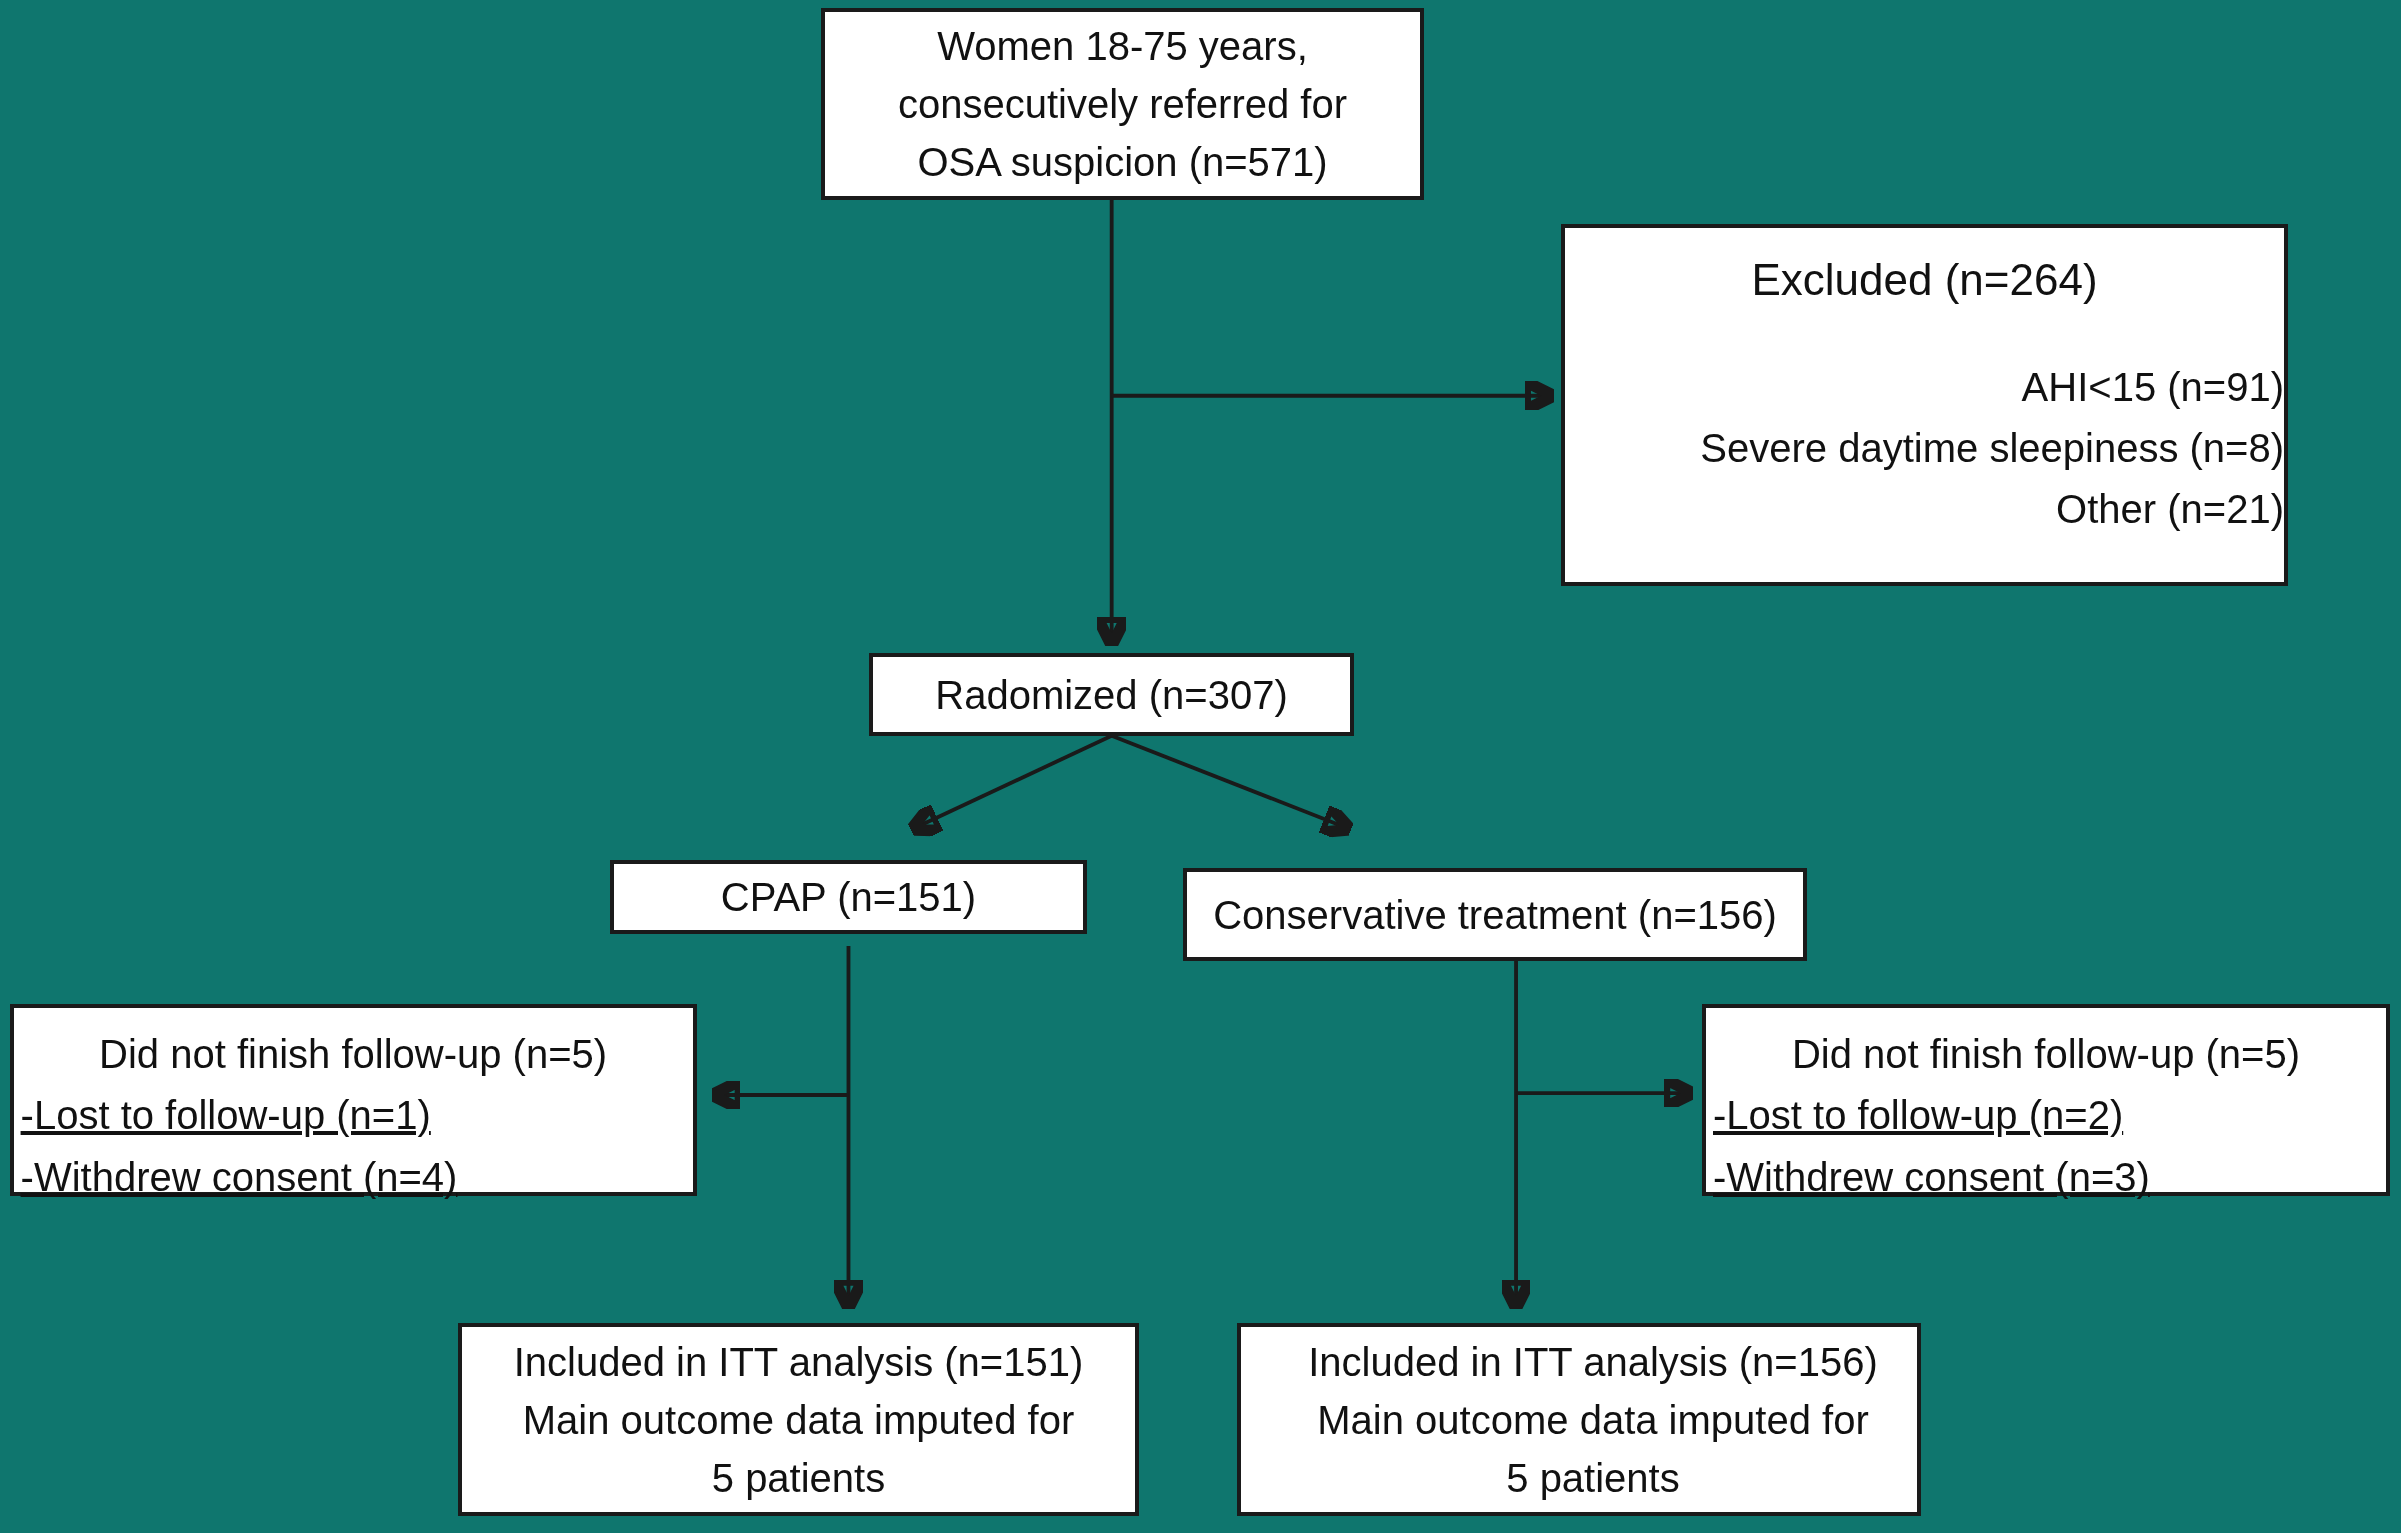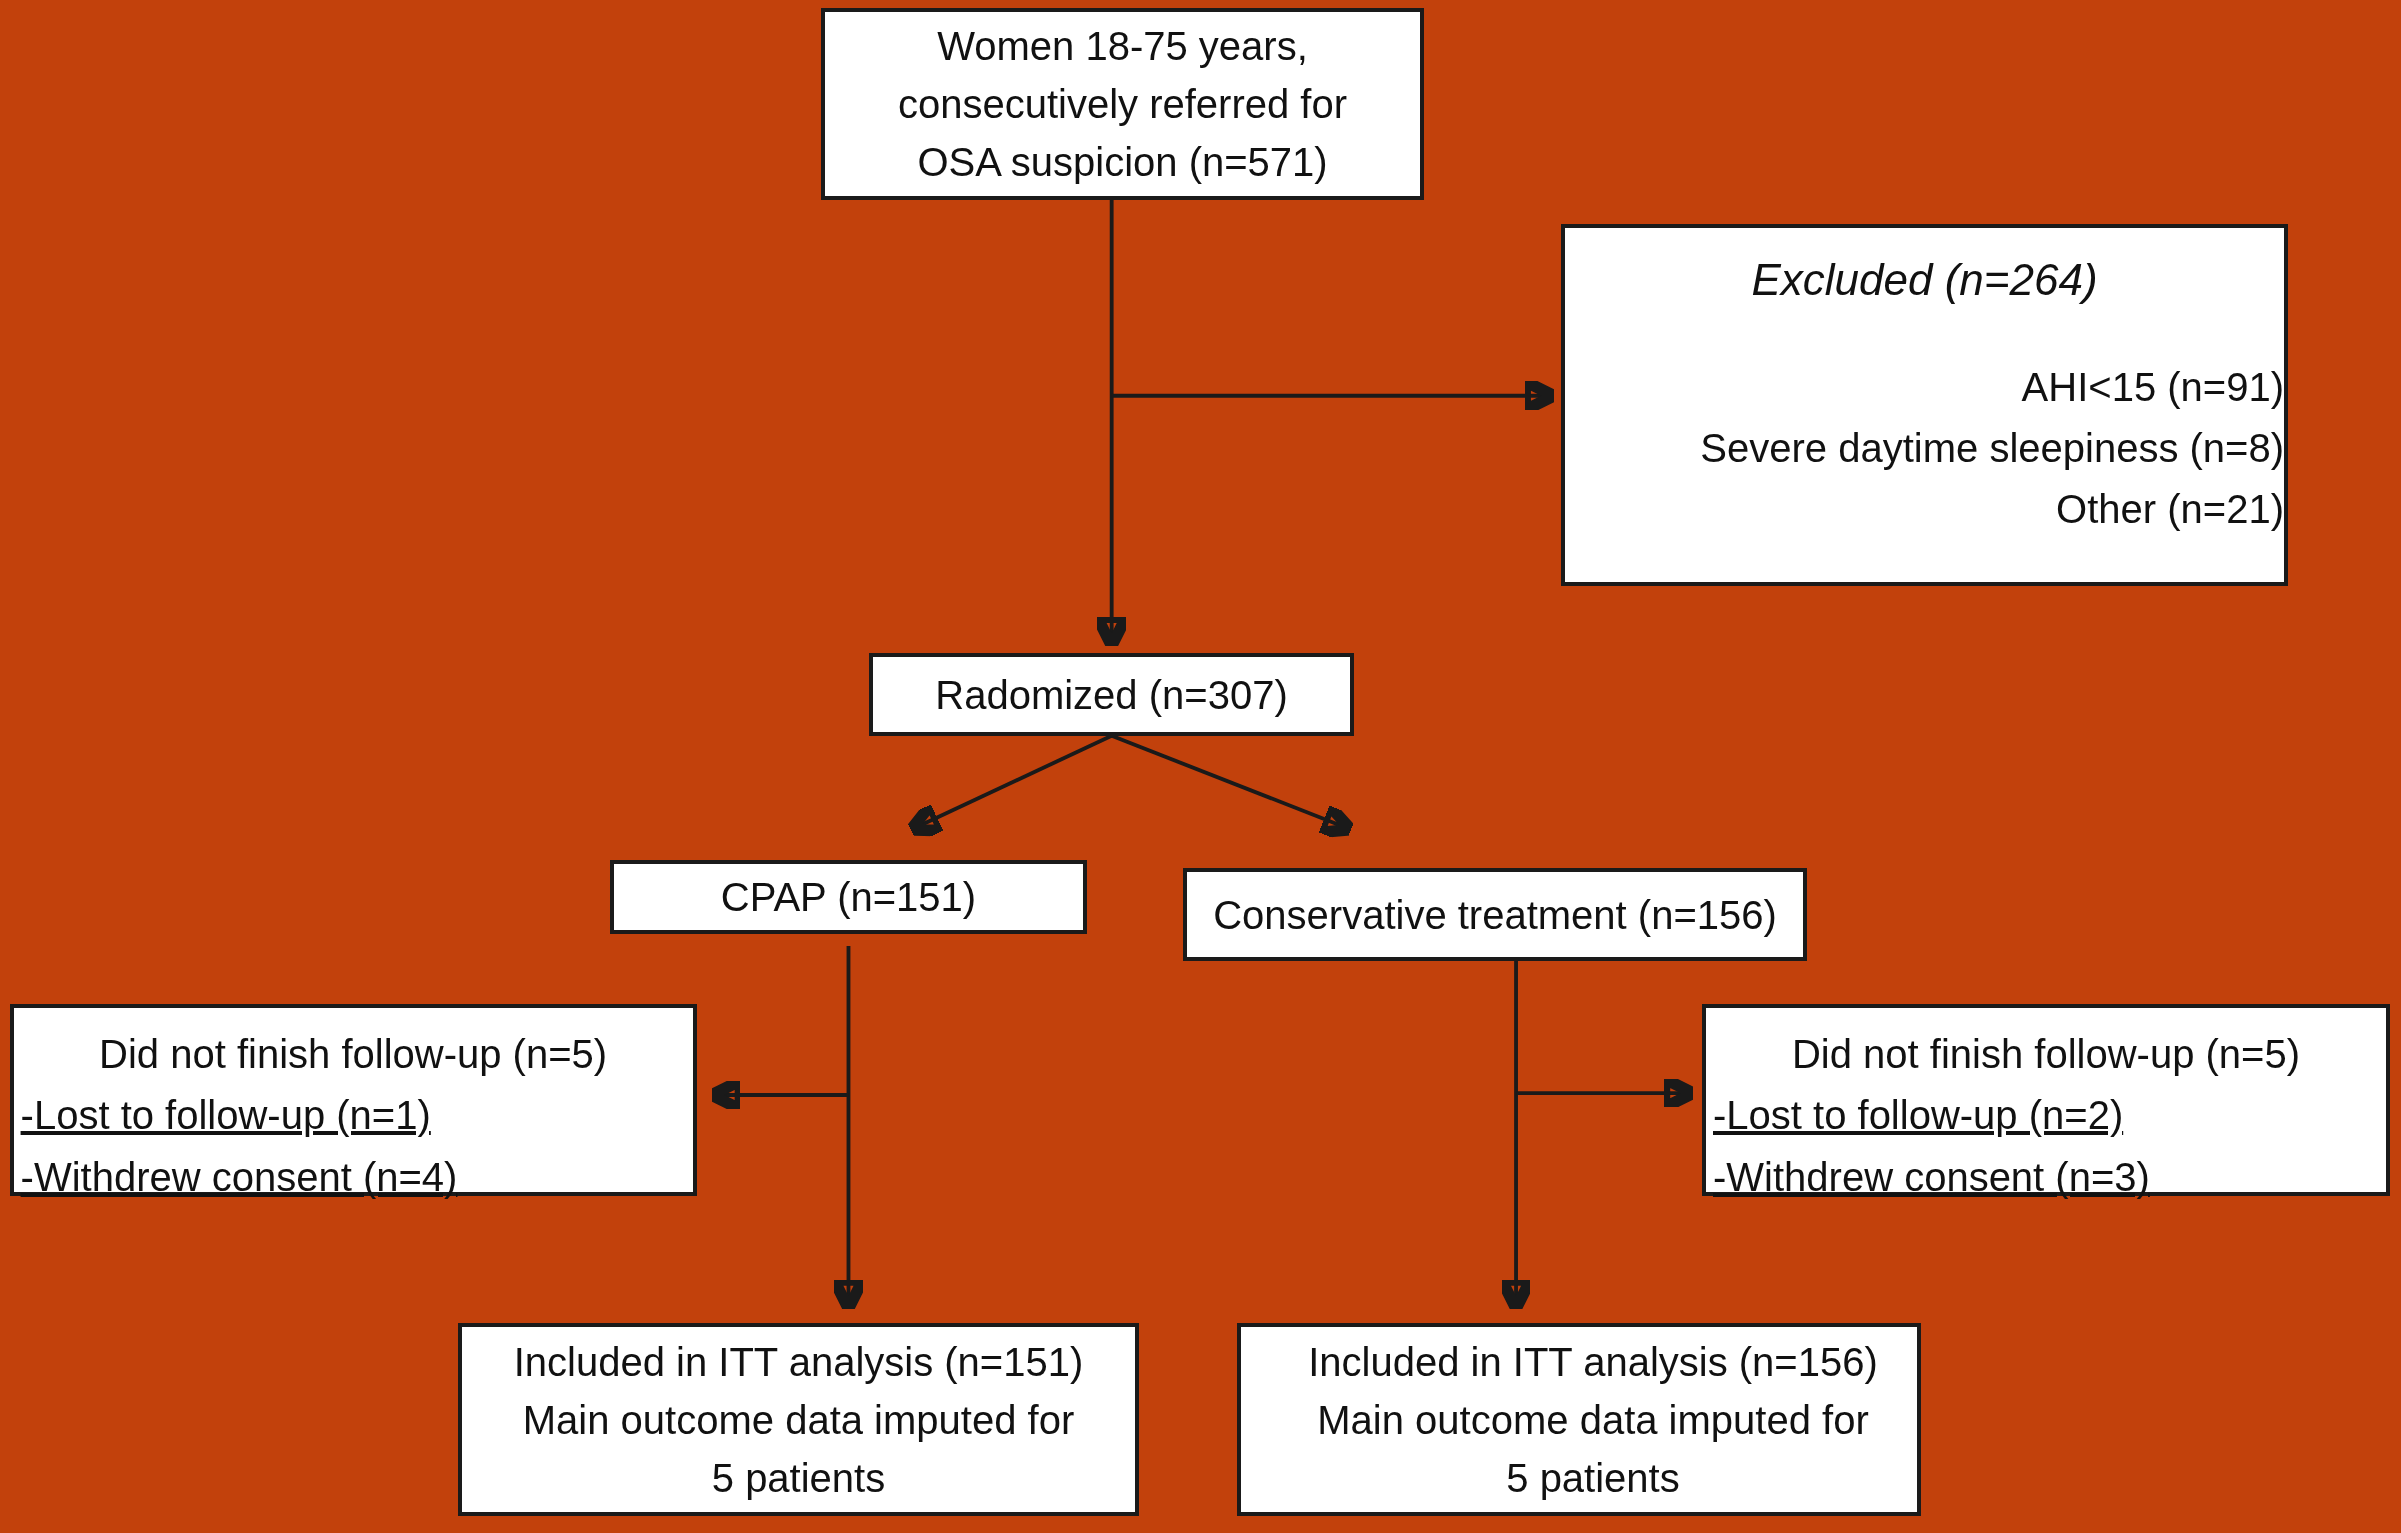--- a/index.html
+++ b/index.html
@@ -4,21 +4,21 @@
 <style>
   html, body {
     margin: 0;
     padding: 0;
     background: #ffffff;
   }
   .stage {
     position: relative;
     width: 2402px;
     height: 1533px;
-    background: #c2410c;
+    background: #0f766e;
     font-family: "Liberation Sans", "DejaVu Sans", sans-serif;
     color: #111111;
     overflow: hidden;
   }
   .connectors {
     position: absolute;
     left: 0;
     top: 0;
     width: 2402px;
     height: 1533px;
@@ -52,21 +52,20 @@
   .conservative-box { left: 1183px; top: 868px;  width: 624px; height: 93px; align-items: center;  }
   .dropout-left-box  { left: 9.6px;   top: 1004px; width: 687px; height: 192px; padding-top: 17.3px; }
   .dropout-right-box { left: 1702px; top: 1004px; width: 688px; height: 192px; padding-top: 17.3px; }
   .itt-left-box     { left: 458px;  top: 1323px; width: 681px; height: 193px; text-align: center; }
   .itt-right-box    { left: 1237px; top: 1323px; width: 684px; height: 193px; padding-left: 28px; }
 
   .excluded-title {
     text-align: center;
     font-size: 44px;
     line-height: 58px;
-    font-style: italic;
   }
   .excluded-items {
     margin-top: 48px;
     text-align: right;
     line-height: 61px;
     margin-left: 46px;
   }
   .dropout-title {
     text-align: center;
     line-height: 58px;

